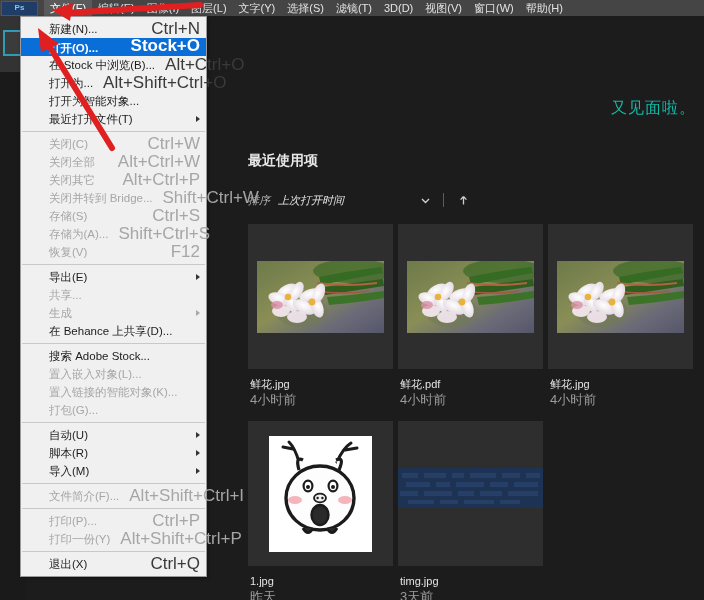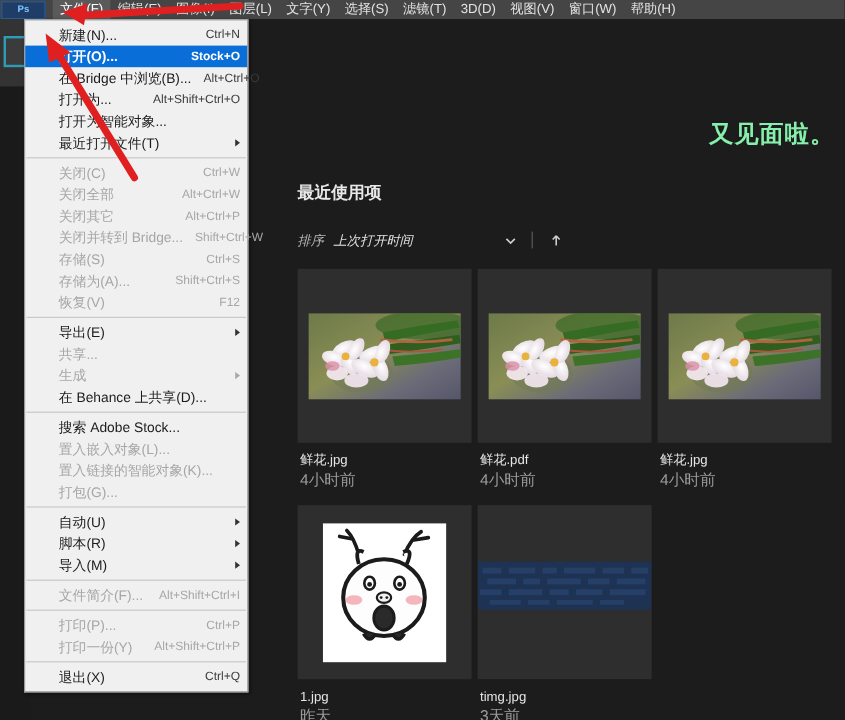--- a/index.html
+++ b/index.html
@@ -49,40 +49,40 @@
     background: #f0f0f0; border: 1px solid #9a9a9a;
     padding: 3px 0 3px 0; z-index: 40;
     box-shadow: 1px 1px 3px rgba(0,0,0,0.45);
   }
   .mi {
     position: relative; display: flex; align-items: center;
     height: 18px; padding: 0 6px 0 28px; font-size: 11.5px; color: #1c1c1c;
     white-space: nowrap;
   }
   .mi .label { flex: 1 1 auto; }
-  .mi .accel { color: #3a3a3a; font-size: 10px; padding-left: 10px; }
+  .mi .accel { color: #3a3a3a; font-size: 17px; padding-left: 10px; }
   .mi.disabled .label, .mi.disabled .accel { color: #a6a6a6; }
-  .mi.highlight { background: #0a6ed8; }
+  .mi.highlight { background: #0a6ed8; align-items: flex-end; }
   .mi.highlight .label, .mi.highlight .accel { color: #ffffff; font-weight: bold; }
   .mi .arrow {
     width: 0; height: 0; margin-left: 8px;
     border-left: 4px solid #333; border-top: 3.5px solid transparent;
     border-bottom: 3.5px solid transparent;
   }
   .mi.disabled .arrow { border-left-color: #a8a8a8; }
   .sep { height: 1px; background: #c9c9c9; margin: 3px 1px; }
 
   
   .workspace {
     position: absolute; top: 16px; left: 26px; width: 678px; height: 584px;
     background: #1c1c1c; overflow: hidden;
   }
   .greeting {
     position: absolute; top: 82px; right: 8px;
-    font-size: 20px; color: #86efac; letter-spacing: 1px; font-weight: bold;
+    font-size: 16px; color: #14b8a6; letter-spacing: 1px;
   }
   .recent-title {
     position: absolute; top: 136px; left: 222px;
     font-size: 14px; color: #e8e8e8; font-weight: bold;
   }
   .sortrow {
     position: absolute; top: 175px; left: 222px;
     display: flex; align-items: center; height: 18px; font-style: italic;
   }
   .sortrow .sort-label { font-size: 11px; color: #b9b9b9; margin-right: 8px; }
@@ -380,21 +380,21 @@
   <div class="dropdown" id="file-dropdown">
       <div class="mi">
         <span class="label">新建(N)...</span>
         <span class="accel">Ctrl+N</span>
       </div>
       <div class="mi highlight">
         <span class="label">打开(O)...</span>
         <span class="accel">Stock+O</span>
       </div>
       <div class="mi">
-        <span class="label">在 Bridge 中浏览(B)...</span>
+        <span class="label">在 Stock 中浏览(B)...</span>
         <span class="accel">Alt+Ctrl+O</span>
       </div>
       <div class="mi">
         <span class="label">打开为...</span>
         <span class="accel">Alt+Shift+Ctrl+O</span>
       </div>
       <div class="mi">
         <span class="label">打开为智能对象...</span>
       </div>
       <div class="mi">

